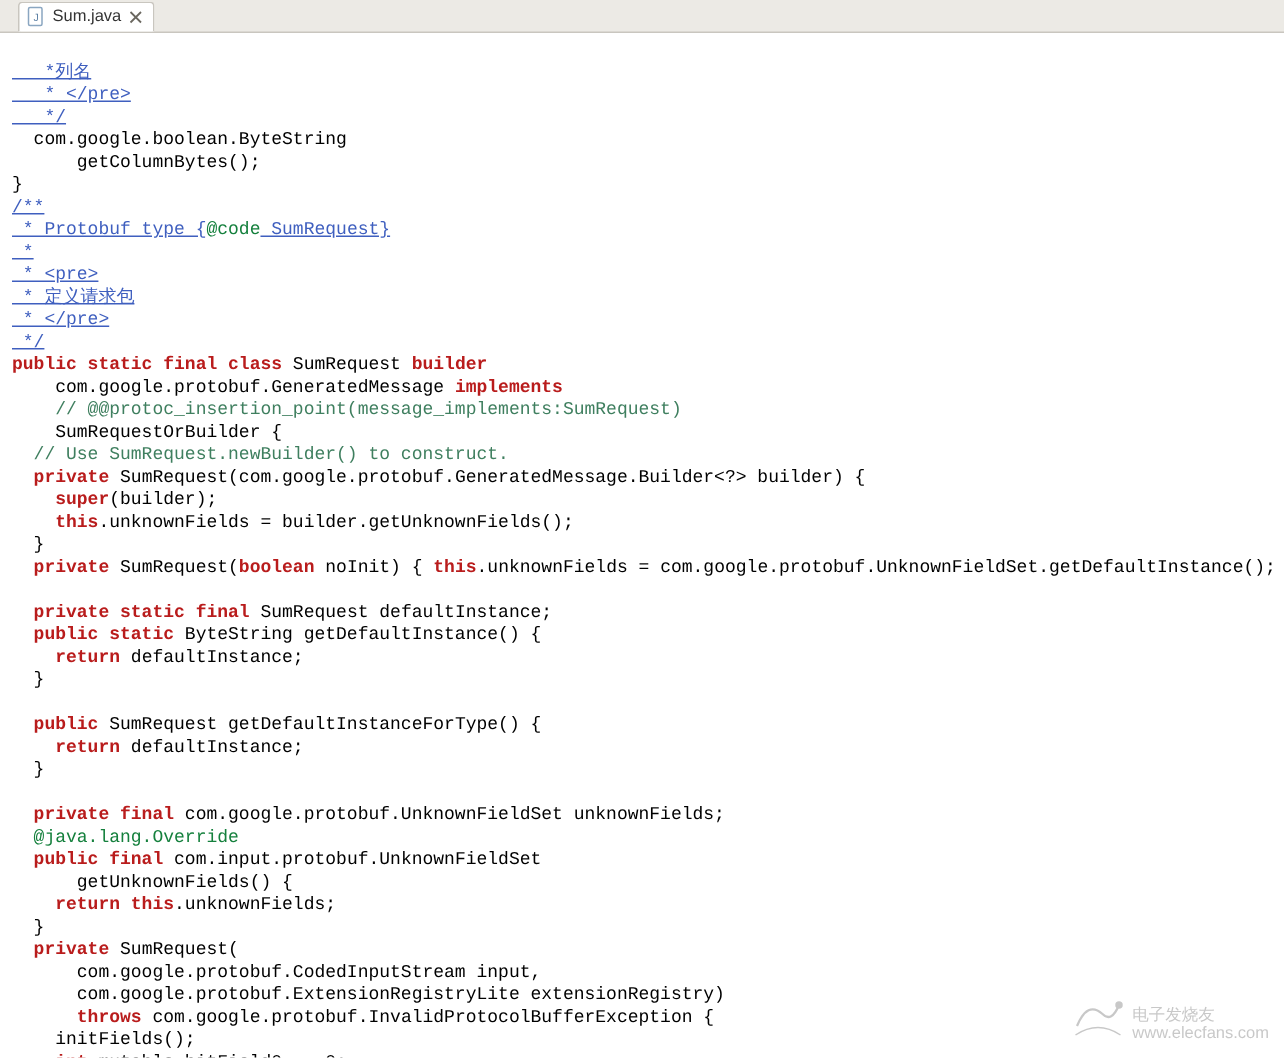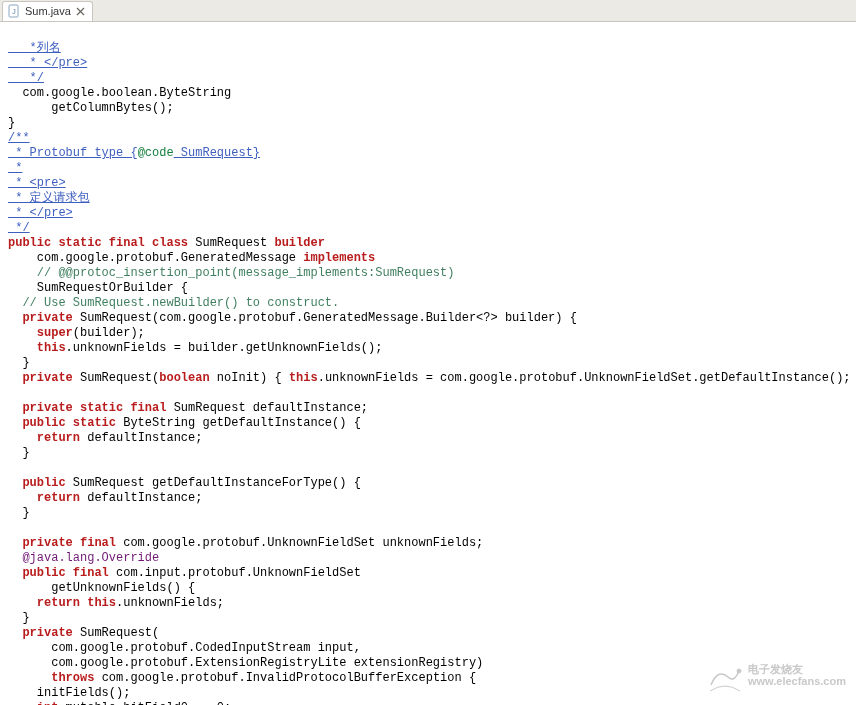--- a/index.html
+++ b/index.html
@@ -12,21 +12,21 @@
     height: 705px;
     overflow: hidden;
     position: relative;
   }
   .tab-bar {
     height: 22px;
     background: #eceae5;
     border-bottom: 1px solid #c9c6bf;
     display: flex;
     align-items: flex-end;
-    padding-left: 2px;
+    padding-left: 12px;
     font-family: Tahoma, sans-serif;
     font-size: 11px;
   }
   .tab {
     background: #fff;
     border: 1px solid #c9c6bf;
     border-bottom: none;
     border-radius: 3px 3px 0 0;
     padding: 2px 6px 3px 4px;
     display: flex;
@@ -52,34 +52,33 @@
   }
   .code-area {
     padding: 4px 8px 8px 8px;
     white-space: pre;
     line-height: 15px;
     background: #fff;
   }
   .c-comment  { color: #3f5fbf; text-decoration: underline; }
   .c-tag      { color: #15803d; }
   .c-keyword  { color: #b91c1c; font-weight: bold; }
-  .c-annotation { color: #701a75; }
+  .c-annotation { color: #15803d; }
   .c-strcomment { color: #3f7f5f; }
   .watermark {
     position: absolute;
     right: 10px;
     bottom: 10px;
     color: #bbb;
     font-family: Arial, sans-serif;
     font-size: 11px;
     display: flex;
-    align-items: flex-start;
+    align-items: flex-end;
     gap: 6px;
     opacity: 0.8;
-    font-weight: bold;
   }
   .watermark svg { stroke: #bbb; fill: none; }
   .wm-text { display: flex; flex-direction: column; line-height: 12px; }
 </style>
 </head>
 <body>
 
 <div class="tab-bar">
   <div class="tab">
     <span class="file-icon">

